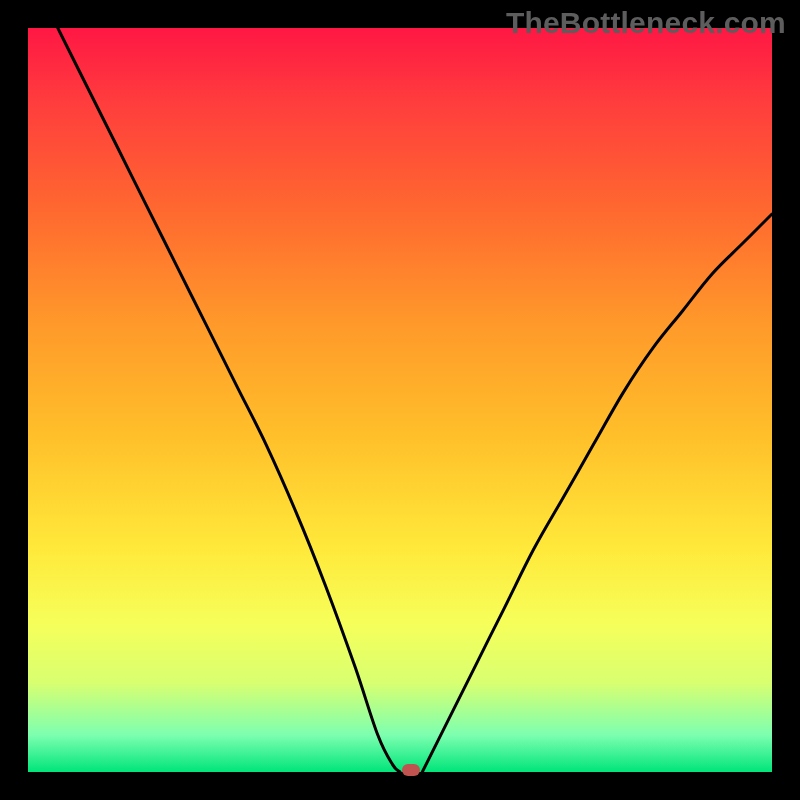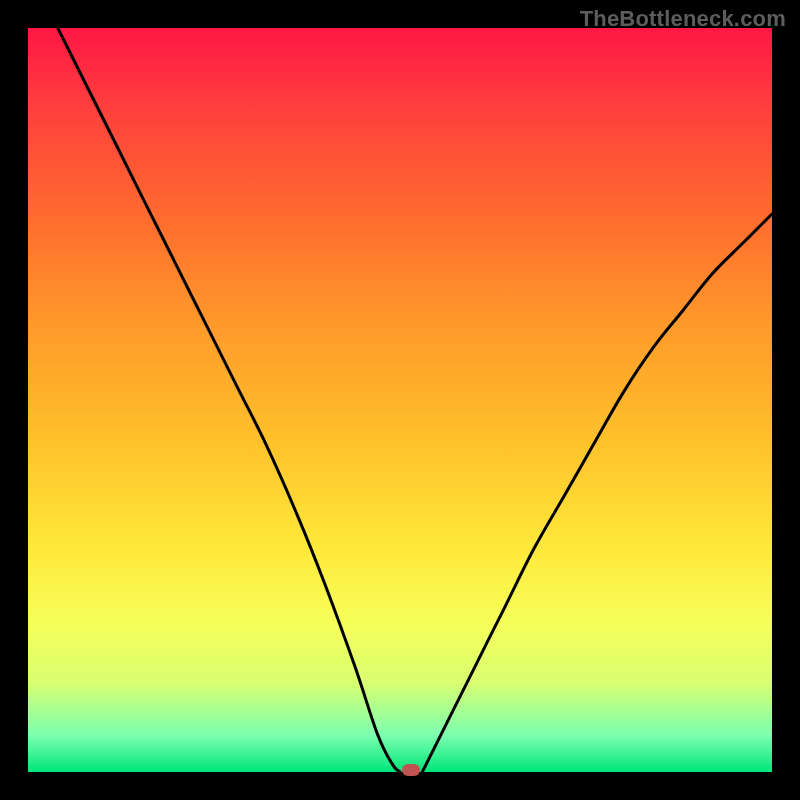--- a/index.html
+++ b/index.html
@@ -26,21 +26,21 @@
       #f6ff5a 80%,
       #d8ff70 88%,
       #7dffb0 95%,
       #00e57a 100%);
   }
   .watermark {
     position: absolute;
     top: 6px;
     right: 14px;
     font-family: Arial, Helvetica, sans-serif;
-    font-size: 22px;
+    font-size: 30px;
     font-weight: bold;
     color: #5d5d5d;
     letter-spacing: 0.2px;
     user-select: none;
   }
   svg.curve {
     position: absolute;
     left: 0; top: 0;
     width: 100%;
     height: 100%;

